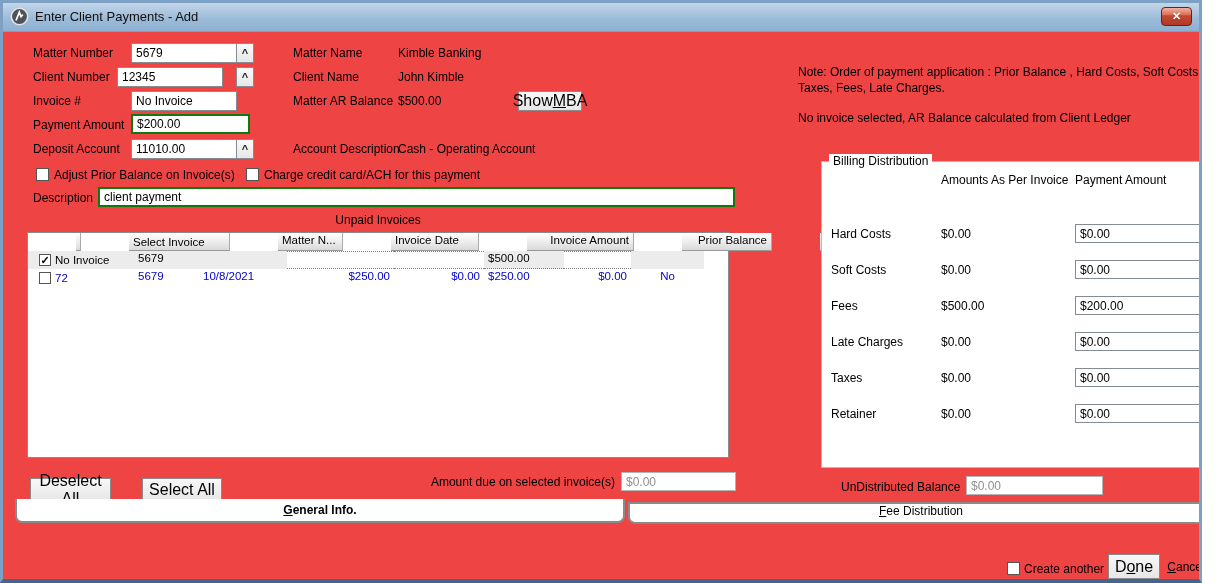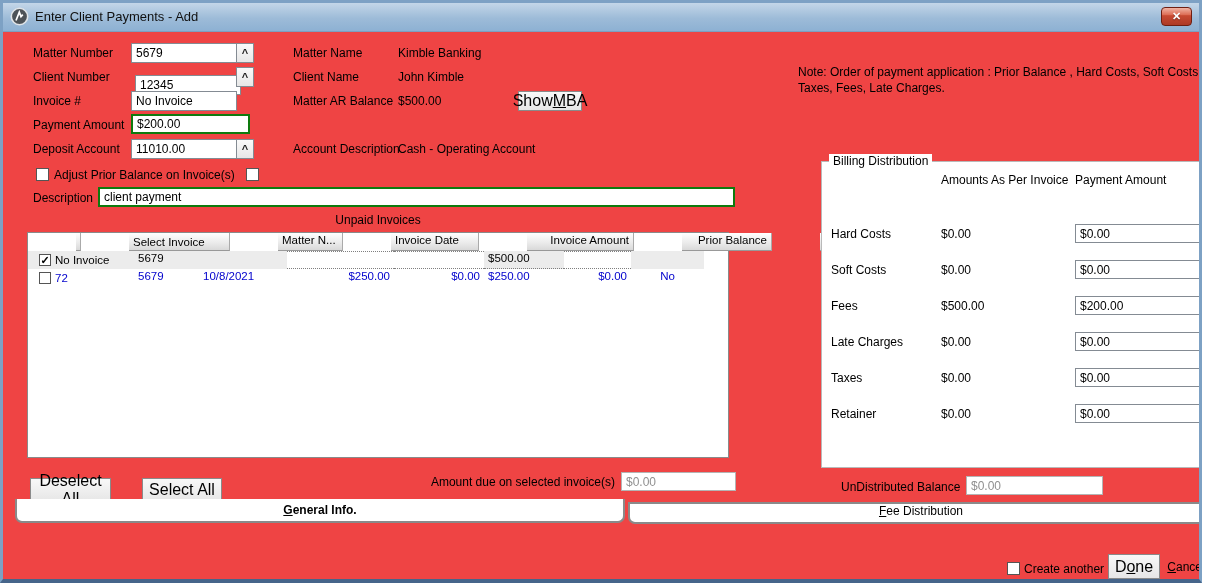--- a/index.html
+++ b/index.html
@@ -93,21 +93,21 @@
   <span class="lbl" style="left:30px;top:67px">Client Number</span>
   <span class="lbl" style="left:30px;top:91px">Invoice #</span>
   <span class="lbl" style="left:30px;top:115px">Payment Amount</span>
   <span class="lbl" style="left:30px;top:139px">Deposit Account</span>
 
   <input class="tb" style="left: 128px; top: 40px; width: 106px;" value="5679">
   <span class="lookup" style="left:233px;top:40px">
       <span>^</span>
     </span>
 
-  <input class="tb" style="left: 132px; top: 64px; width: 106px; margin-top: 8px;" value="12345">
+  <input class="tb" style="left: 114px; top: 64px; width: 106px;" value="12345">
   <span class="lookup" style="left:233px;top:64px">
       <span>^</span>
     </span>
 
   <input class="tb" style="left: 128px; top: 88px; width: 106px;" value="No Invoice">
 
   <input class="tb green" style="left: 128px; top: 111px; width: 119px;" value="$200.00">
 
   <input class="tb" style="left: 128px; top: 136px; width: 106px;" value="11010.00">
   <span class="lookup" style="left:233px;top:136px">
@@ -126,20 +126,21 @@
       <span class="u">M</span>
       <span>BA</span>
   </button>
 
   <span class="lbl" style="left:290px;top:139px">Account Description</span>
   <span class="lbl" style="left:395px;top:139px">Cash - Operating Account</span>
 
   <span class="cb" style="left:33px;top:165px"></span>
   <span class="lbl" style="left:51px;top:165px">Adjust Prior Balance on Invoice(s)</span>
   <span class="cb" style="left:243px;top:165px"></span>
+  <span class="lbl" style="left:261px;top:165px">Charge credit card/ACH for this payment</span>
 
   <span class="lbl" style="left:30px;top:188px">Description</span>
   <input class="tb green" style="left: 95px; top: 184px; width: 637px;" value="client payment">
 
   <div class="lbl" style="left:24px;top:210px;width:702px;text-align:center">Unpaid Invoices</div>
 
   <div class="grid">
     <div class="grow gh">
       <div class="cell c-rh"></div>
       <div class="cell c0">Select Invoice</div>
@@ -189,20 +190,21 @@
   </div>
 
   <button class="btn" style="left:27px;top:475px;width:81px;height:24px">Deselect All</button>
   <button class="btn" style="left:139px;top:475px;width:80px;height:24px">Select All</button>
 
   <span class="lbl" style="left:360px;top:472px;width:252px;text-align:right">Amount due on selected invoice(s)</span>
   <input class="tb dis" style="left: 618px; top: 469px; width: 115px; height: 19px;" readonly="" value="$0.00">
 
   <div class="abs" style="left:795px;top:61px;width:415px;white-space:normal;line-height:16px">
     <div>Note: Order of payment application : Prior Balance , Hard Costs, Soft Costs, Taxes, Fees, Late Charges.</div>
+    <div style="margin-top:14px">No invoice selected, AR Balance calculated from Client Ledger</div>
   </div>
 
   <div class="groupbox" style="left:818px;top:158px;width:387px;height:307px"></div>
   <span class="legend" style="left:826px;top:151px">Billing Distribution</span>
 
   <span class="lbl" style="left:938px;top:170px">Amounts As Per Invoice</span>
   <span class="lbl" style="left:1072px;top:170px">Payment  Amount</span>
 
   <span class="lbl" style="left:828px;top:224px">Hard Costs</span>
   <span class="lbl" style="left:938px;top:224px">$0.00</span>

